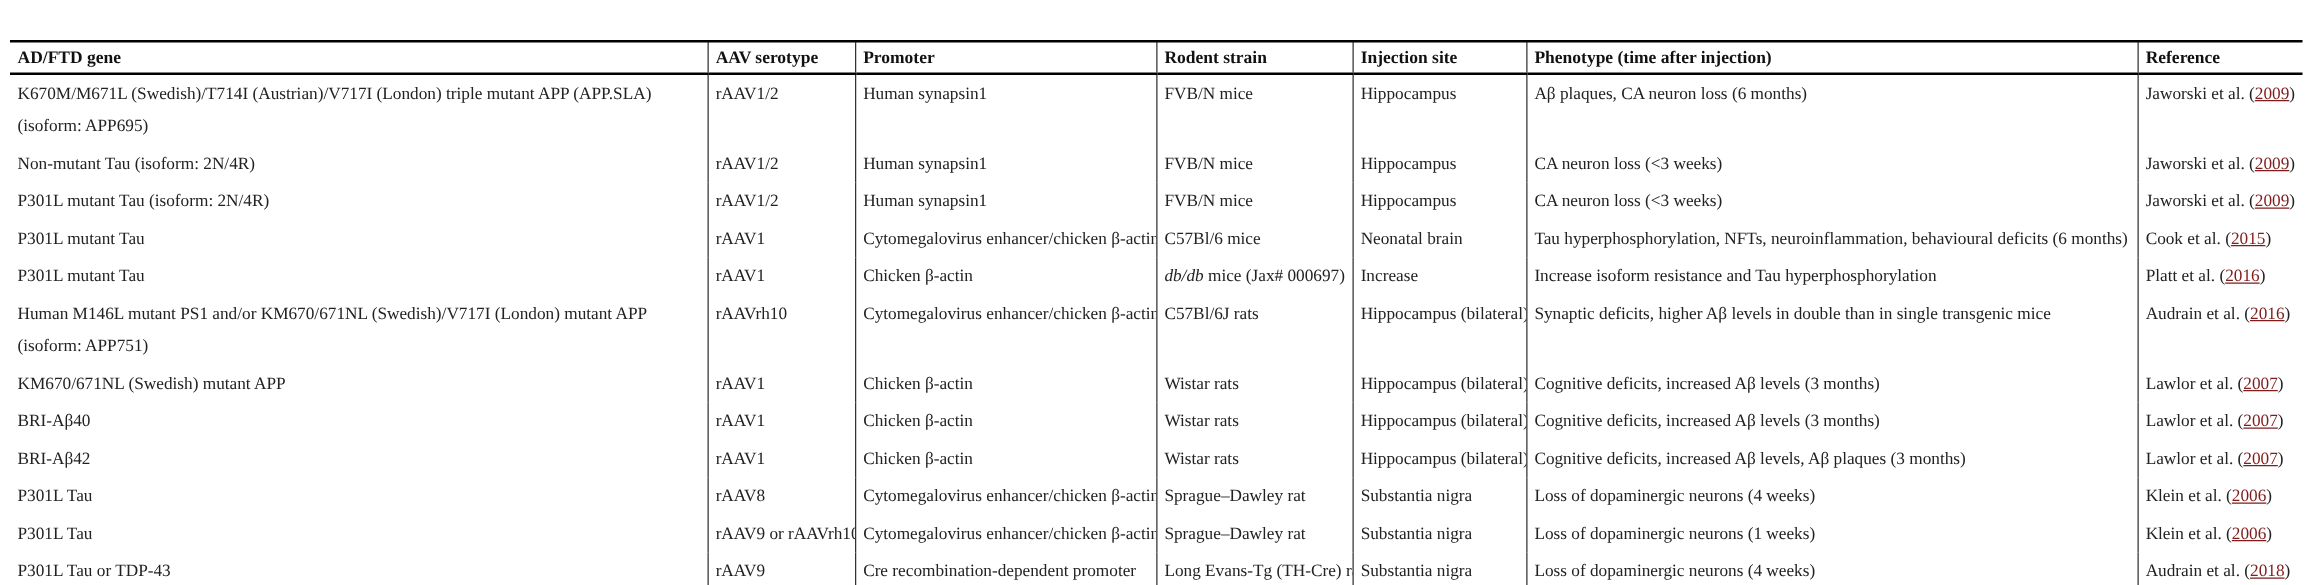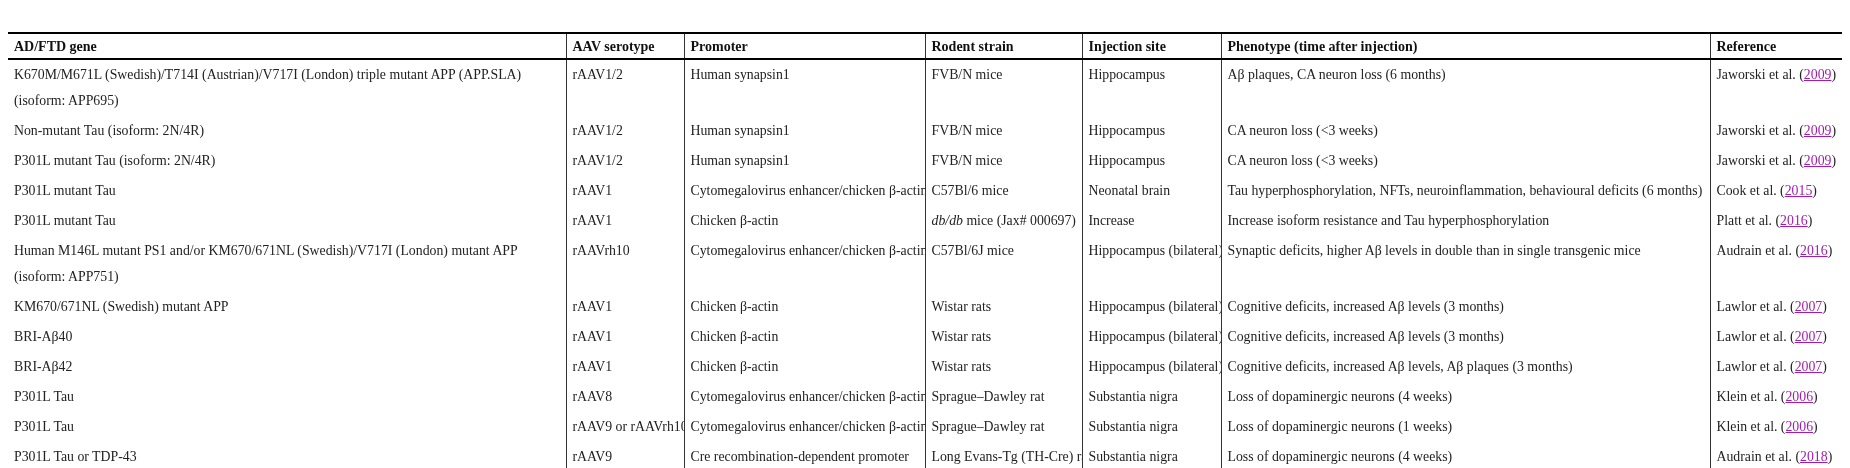--- a/index.html
+++ b/index.html
@@ -47,21 +47,21 @@
   }
   table.data-table td.wrap {
     white-space: normal;
   }
   table.data-table th + th,
   table.data-table td + td {
     border-left: 1px solid #333333;
   }
   td .strain-i { font-style: italic; }
   a.yr {
-    color: #a21caf;
+    color: #7f1d1d;
     text-decoration: underline;
     cursor: pointer;
   }
 </style>
 </head>
 <body>
 
 <div class="page">
   <div class="tbl-wrap">
     <table class="data-table">
@@ -128,21 +128,21 @@
           <td>Chicken β-actin</td>
           <td><i class="strain-i">db/db</i><span> mice (Jax# 000697)</span></td>
           <td>Increase</td>
           <td>Increase isoform resistance and Tau hyperphosphorylation</td>
           <td><span>Platt et al.</span><span> (</span><a href="#" class="yr">2016</a><span>)</span></td>
         </tr>
         <tr>
           <td class="wrap">Human M146L mutant PS1 and/or KM670/671NL (Swedish)/V717I (London) mutant APP (isoform: APP751)</td>
           <td>rAAVrh10</td>
           <td>Cytomegalovirus enhancer/chicken β-actin</td>
-          <td><i class="strain-i"></i><span>C57Bl/6J mice</span></td>
+          <td><i class="strain-i"></i><span>C57Bl/6J rats</span></td>
           <td>Hippocampus (bilateral)</td>
           <td>Synaptic deficits, higher Aβ levels in double than in single transgenic mice</td>
           <td><span>Audrain et al.</span><span> (</span><a href="#" class="yr">2016</a><span>)</span></td>
         </tr>
         <tr>
           <td class="wrap">KM670/671NL (Swedish) mutant APP</td>
           <td>rAAV1</td>
           <td>Chicken β-actin</td>
           <td><i class="strain-i"></i><span>Wistar rats</span></td>
           <td>Hippocampus (bilateral)</td>

